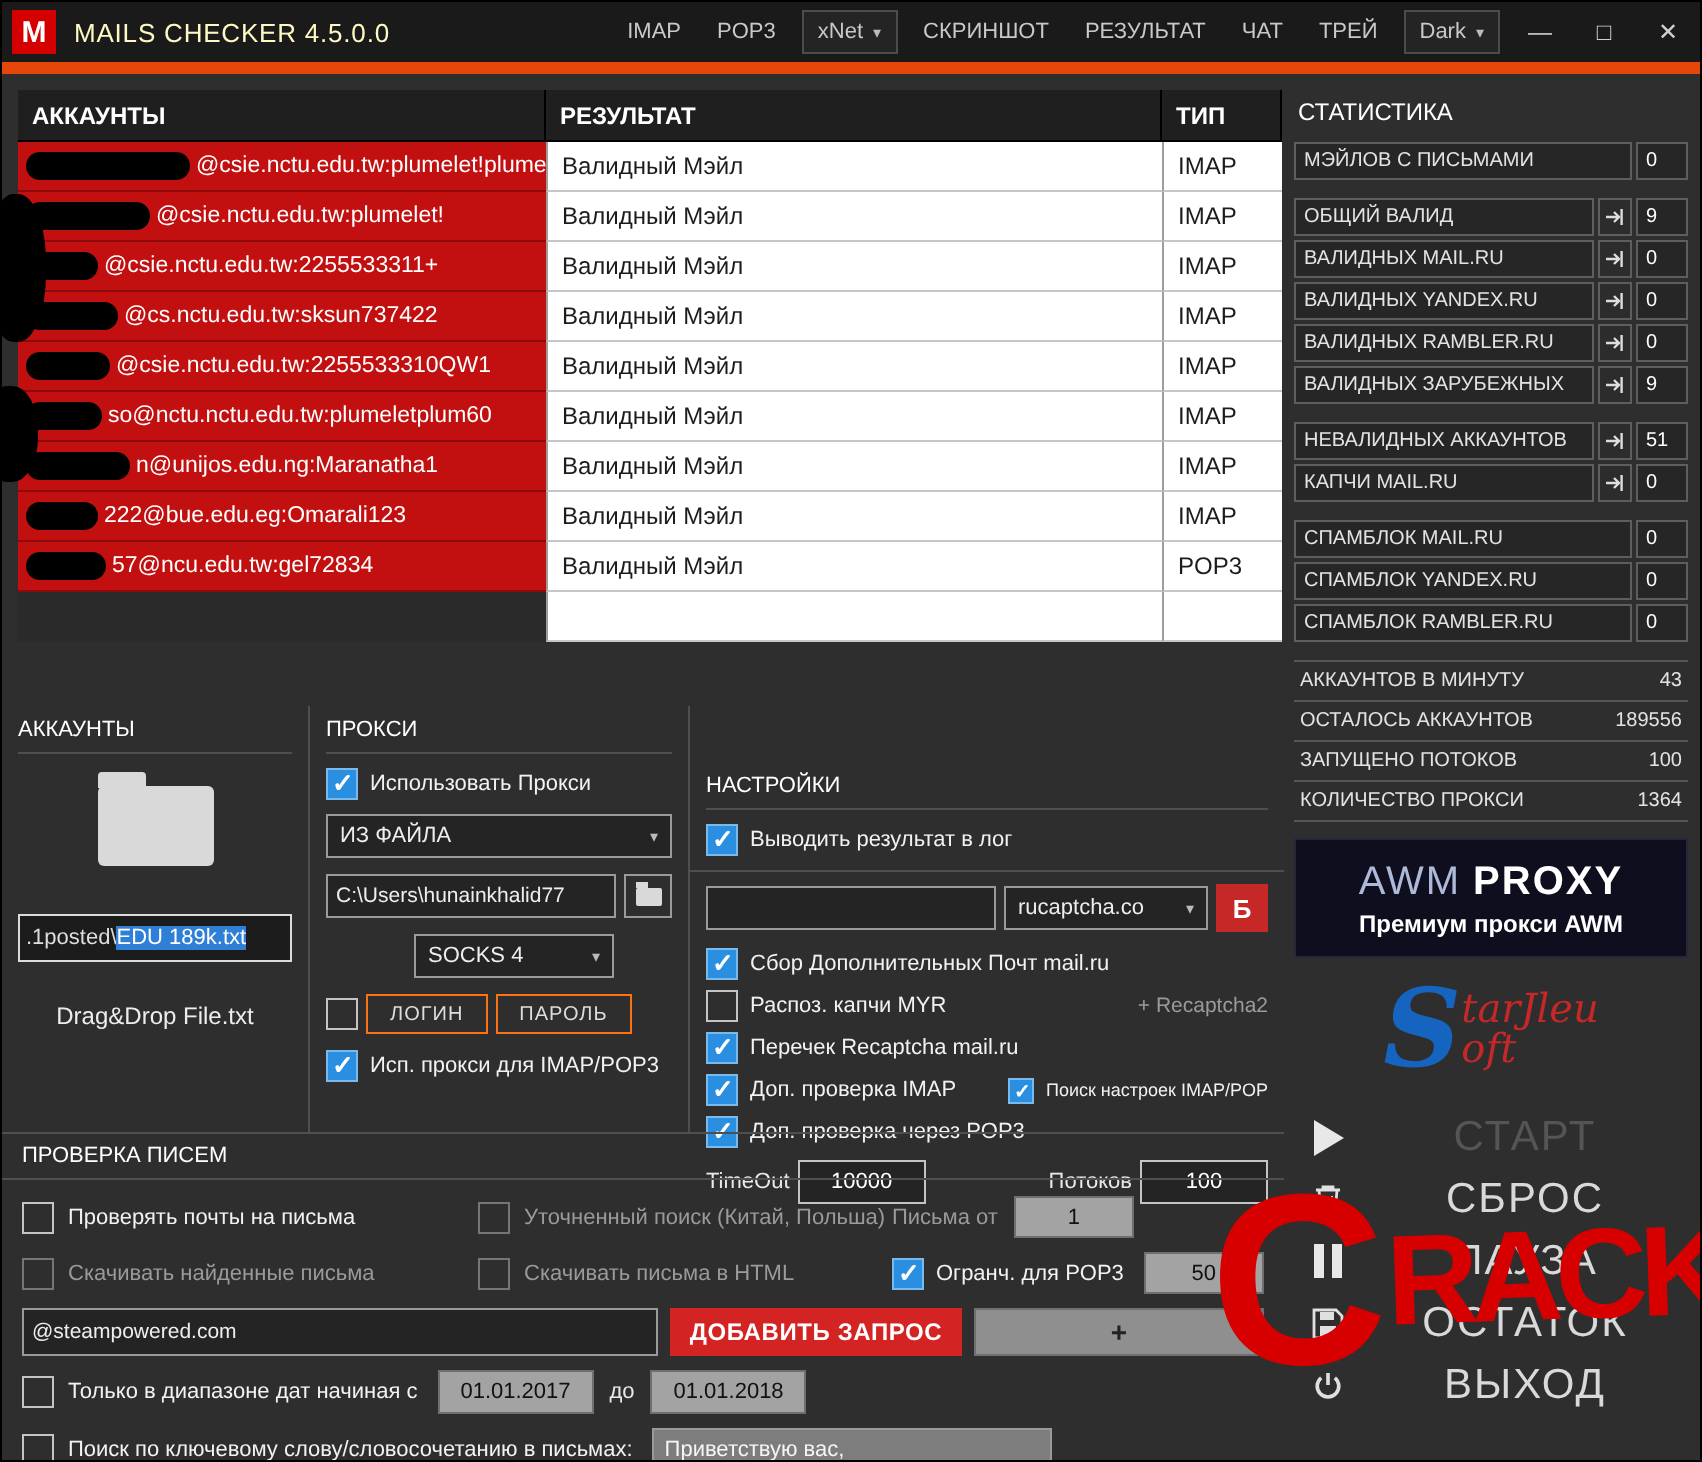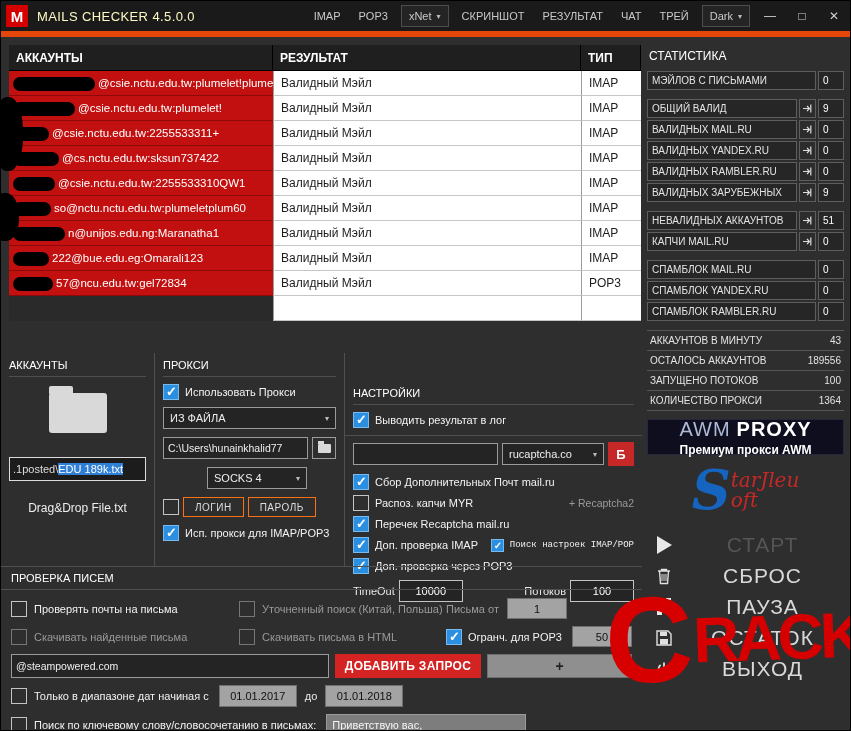--- a/index.html
+++ b/index.html
@@ -44,21 +44,21 @@
   .stat-icon { width:17px; height:19px; border:1px solid #5e5e5e; background:#2c2c2c; margin-left:2px;
                display:flex; align-items:center; justify-content:center; }
   .stat-value { width:26px; border:1px solid #5e5e5e; background:#262626; height:19px; line-height:17px;
                 font-size:10px; color:#fff; padding-left:4px; margin-left:2px; }
   .stat-gap { height:7px; }
   .counters { margin-top:9px; border-top:1px solid #565656; }
   .counter-row { display:flex; justify-content:space-between; align-items:center; height:20px;
                  border-bottom:1px solid #565656; font-size:10px; color:#e3e3e3; padding:0 3px; }
 
   
-  .awm { margin-top:8px; height:36px; background:#0e0e1e; border:1px solid #26263c; display:flex;
+  .awm { margin-top:8px; height:60px; background:#0e0e1e; border:1px solid #26263c; display:flex;
          flex-direction:column; align-items:center; justify-content:center; }
   .awm-l1 { font-size:20px; letter-spacing:1px; }
   .awm-brand { color:#aeb9d8; font-weight:300; }
   .awm-brand2 { color:#fff; font-weight:bold; margin-left:6px; }
   .awm-sub { font-size:12px; font-weight:bold; color:#fff; margin-top:2px; }
   .soft { height:62px; margin-top:4px; display:flex; align-items:center; justify-content:center; }
   .soft-s { font-family:"DejaVu Serif", serif; font-style:italic; font-size:54px; line-height:54px;
             color:#1565c0; font-weight:bold; }
   .soft-text { color:#c62828; font-family:"DejaVu Serif", serif; font-style:italic; line-height:20px; }
   .soft-text div { font-size:20px; }
@@ -476,21 +476,21 @@
         <span class="lbl dim" style="margin-left:auto; font-size:10.5px;">+ Recaptcha2</span>
       </div>
       <div class="cb-row" style="margin-bottom:5px;">
         <span class="cb checked"></span>
         <span class="cb-label">Перечек Recaptcha mail.ru</span>
       </div>
       <div class="cb-row" style="margin-bottom:5px;">
         <span class="cb checked"></span>
         <span class="cb-label">Доп. проверка IMAP</span>
         <span class="cb small checked" style="margin-left:auto;"></span>
-        <span class="cb-label" style="font-size:9px;font-family:Liberation Mono, monospace;">Поиск настроек IMAP/POP</span>
+        <span class="cb-label" style="font-size:9px;">Поиск настроек IMAP/POP</span>
       </div>
       <div class="cb-row" style="margin-bottom:6px;">
         <span class="cb checked"></span>
         <span class="cb-label">Доп. проверка через POP3</span>
       </div>
       <div class="row" style="margin-bottom:0;">
         <span class="lbl">TimeOut</span>
         <input class="num" value="10000" style="">
         <span class="lbl" style="margin-left:auto;">Потоков</span>
         <input class="num" value="100" style="">

